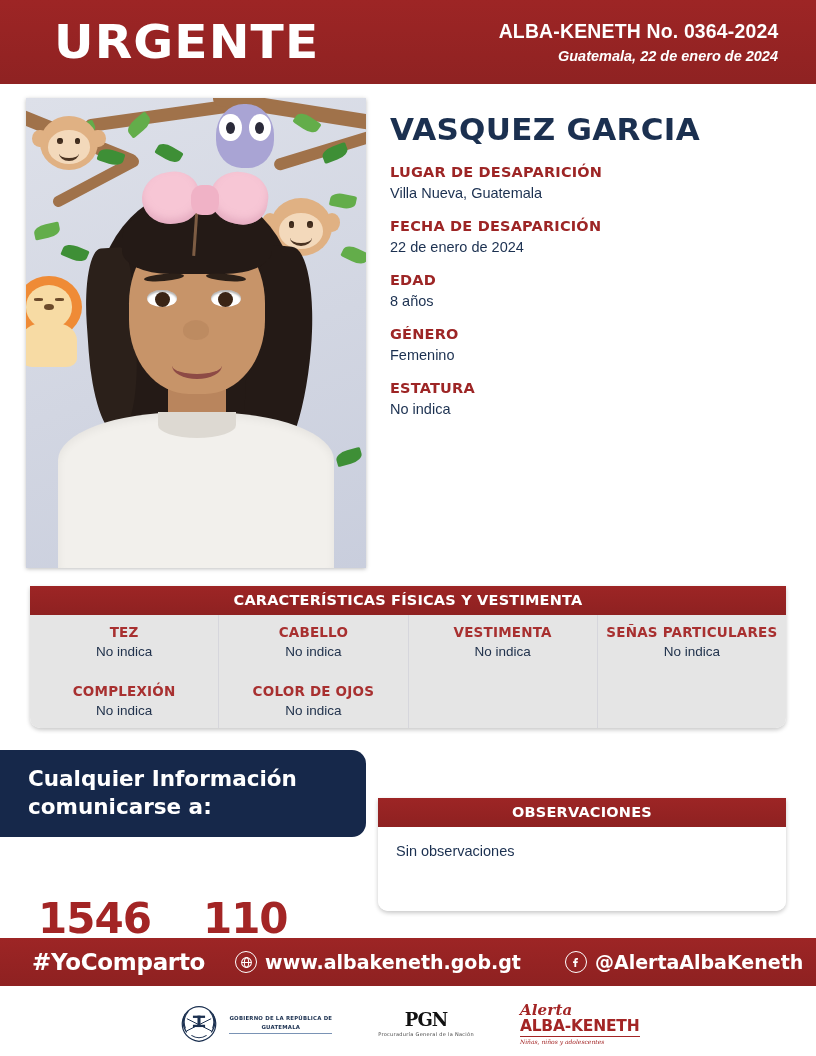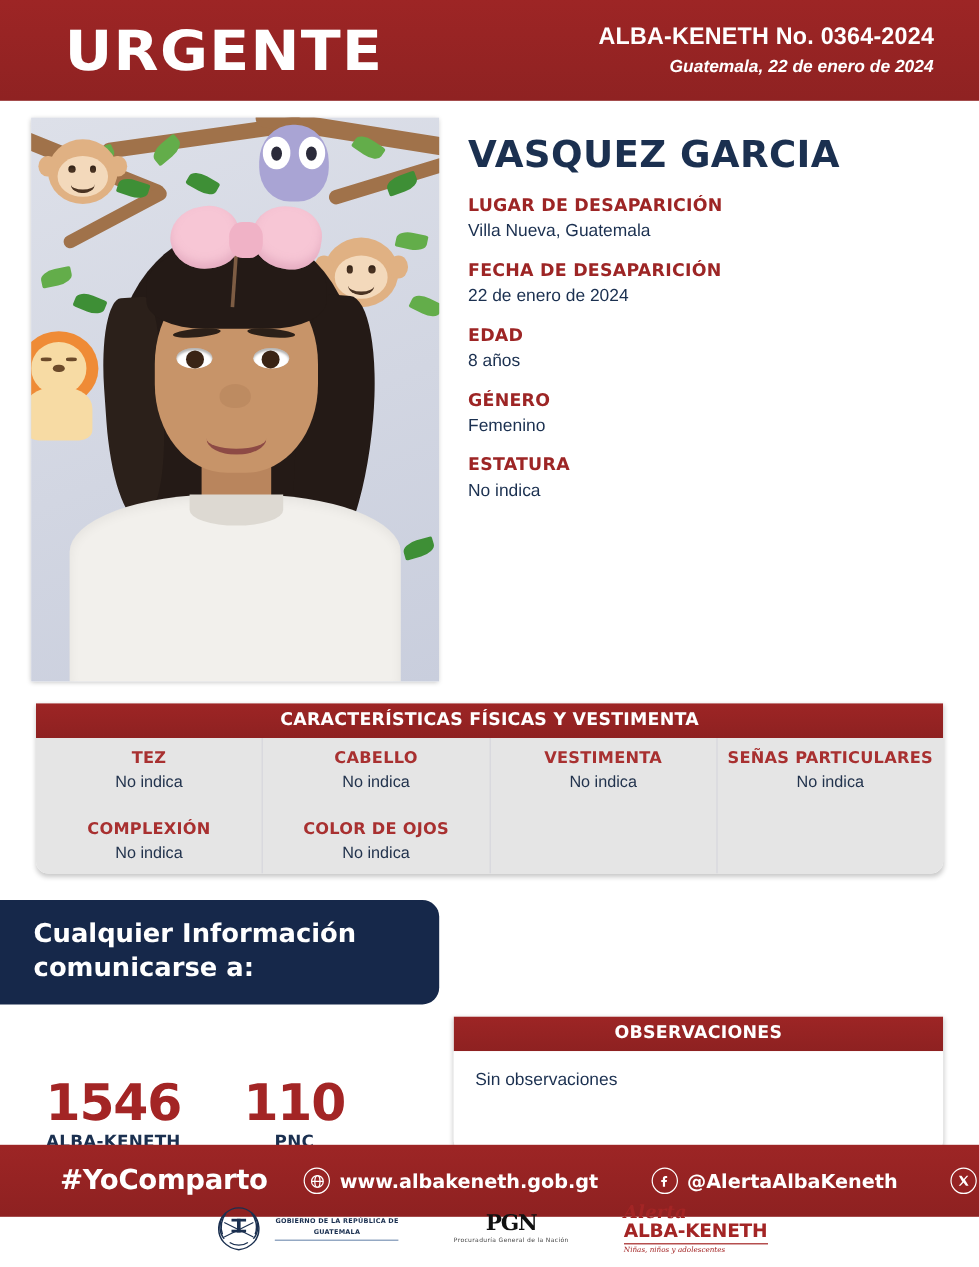--- a/index.html
+++ b/index.html
@@ -352,21 +352,21 @@
     font-size: 13.5px;
     color: #22334d;
     margin-top: 4px;
   }
   .cell-gap { height: 24px; }
 
   
   .bottom {
     display: flex;
     margin: 22px 0 0 0;
-    align-items: flex-end;
+    align-items: center;
   }
   .contact {
     width: 366px;
     flex: 0 0 auto;
   }
   .contact-head {
     background: #16284a;
     color: #ffffff;
     font-family: "DejaVu Sans", sans-serif;
     font-size: 21.5px;
@@ -415,43 +415,42 @@
     color: #1b3050;
     background: #ffffff;
     box-sizing: border-box;
   }
 
   
   .footer-bar {
     position: absolute;
     left: 0; right: 0;
     top: 938px;
-    height: 60px;
+    height: 48px;
     background: linear-gradient(180deg, #9d2525 0%, #8e2121 100%);
     display: flex;
     align-items: center;
-    padding-left: 50px;
+    padding-left: 32px;
     box-sizing: border-box;
     gap: 30px;
-    margin-top: 16px;
   }
   .hashtag {
     font-family: "DejaVu Sans", sans-serif;
     font-size: 23px;
     font-weight: bold;
     color: #ffffff;
     letter-spacing: -.3px;
   }
   .social {
     display: flex;
     align-items: center;
     gap: 8px;
     color: #ffffff;
     font-family: "DejaVu Sans", sans-serif;
-    font-size: 16px;
+    font-size: 19px;
     font-weight: bold;
     white-space: nowrap;
   }
   .social + .social { margin-left: 14px; }
   .sicon {
     width: 20px; height: 20px;
     border-radius: 50%;
     border: 1.6px solid #ffffff;
     display: flex; align-items: center; justify-content: center;
     flex: 0 0 auto;

